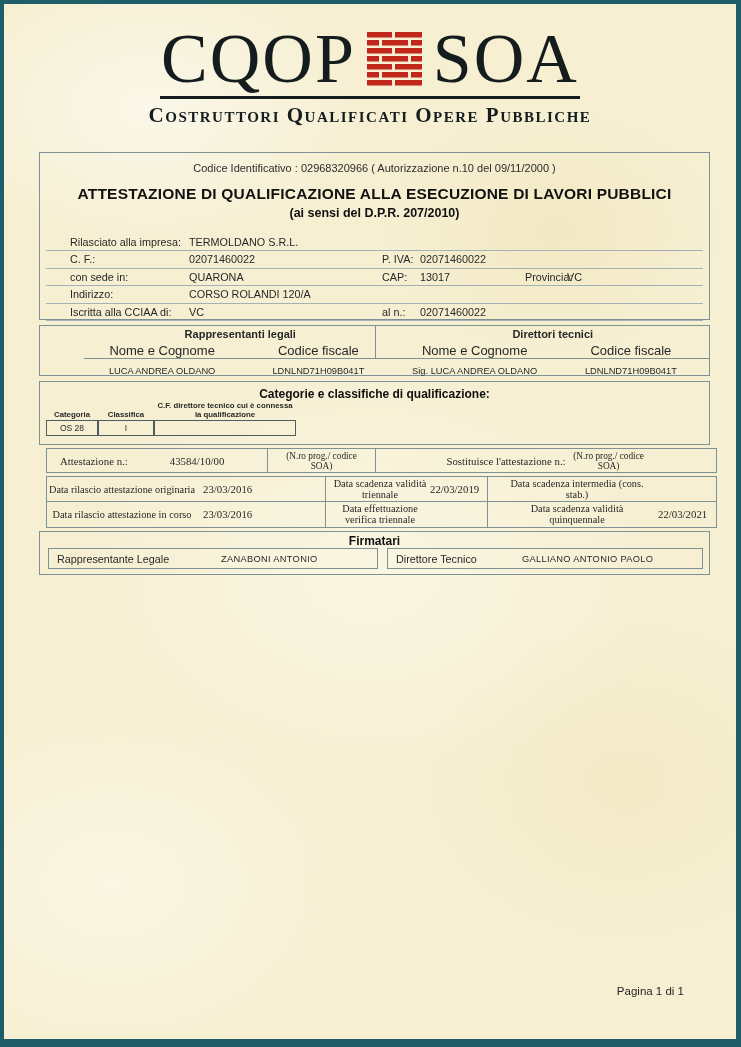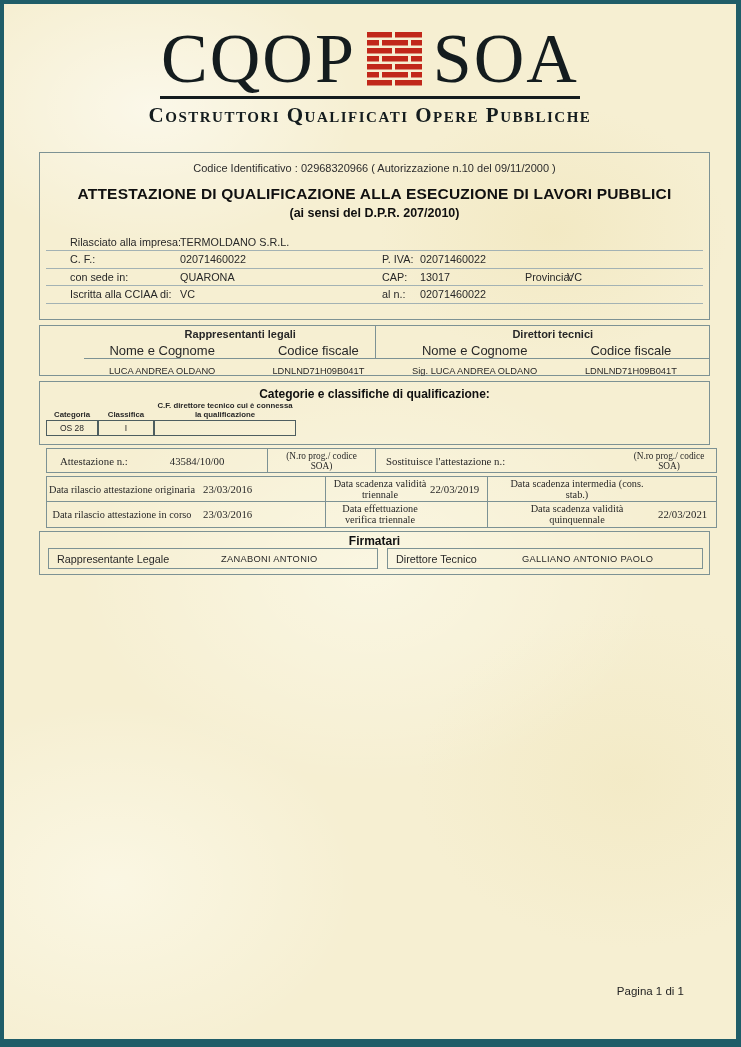--- a/index.html
+++ b/index.html
@@ -31,21 +31,21 @@
   .box{position:absolute;left:35px;width:671px;box-sizing:border-box;border:1px solid #7d9294;background:transparent;}
   .centered{text-align:center;}
   
   .box1{top:148px;height:168px;}
   .codice{margin-top:9px;font-size:11px;color:#2c2c2c;}
   .doc-title{margin-top:11px;font-size:15.5px;font-weight:bold;color:#101010;letter-spacing:.2px;}
   .doc-subtitle{margin-top:3px;font-size:12.5px;font-weight:bold;color:#101010;}
   .company{position:absolute;left:6px;right:6px;top:81px;}
   .crow{position:relative;height:16.4px;border-bottom:1px solid #a3b2b4;font-size:10.8px;}
   .crow span{position:absolute;top:2px;white-space:nowrap;}
-  .lb1{left:24px;} .vl1{left:134px;}
+  .lb1{left:24px;} .vl1{left:143px;}
   .lb2{left:336px;} .vl2{left:374px;}
   .lb3{left:479px;} .vl3{left:521px;}
   
   .box2{top:321px;height:51px;padding-left:44px;}
   .r-head{display:flex;height:16px;align-items:center;}
   .r-head div{flex:1;text-align:center;font-size:11px;font-weight:bold;}
   .r-sub{display:flex;height:16px;align-items:center;border-bottom:1px solid #7d9294;}
   .r-sub div{flex:1;text-align:center;font-size:13px;}
   .r-val{display:flex;height:17px;align-items:flex-end;}
   .r-val div{flex:1;text-align:center;font-size:9.3px;}
@@ -65,21 +65,21 @@
   .att1{top:444px;height:25px;}
   .att2{top:472px;height:26px;}
   .att3{top:497px;height:27px;border-top:none;}
   .att-c{box-sizing:border-box;display:flex;align-items:center;}
   .bL{border-left:1px solid #7d9294;}
   .att-label{font-size:10.3px;text-align:center;line-height:11px;}
   .att-value{font-size:10.8px;white-space:nowrap;}
   .nro{font-size:9.3px;text-align:center;line-height:10px;width:86px;}
   .a1c1{width:220px;padding-left:13px;gap:42px;}
   .a1c2{width:108px;justify-content:center;}
-  .a1c3{flex:1;padding-left:10px;justify-content:space-between;padding-right:4px;}
+  .a1c3{flex:1;padding-left:10px;justify-content:center;padding-right:4px;}
   .a23c1{width:278px;}
   .a23c2{width:162px;}
   .a23c3{flex:1;}
   .lblk{width:150px;} .lblk2{width:100px;margin-left:4px;} .lblk3{width:150px;margin-left:14px;}
   .val-gap{margin-left:6px;text-align:right;}
   
   .box5{top:527px;height:44px;}
   .firm-title{margin-top:2px;font-size:12px;font-weight:bold;color:#101010;}
   .firm-box{position:absolute;top:16px;height:21px;box-sizing:border-box;border:1px solid #7d9294;}
   .fb1{left:8px;width:330px;}
@@ -145,20 +145,24 @@
       </div>
       <div class="crow">
         <span class="lb1">con sede in:</span>
         <span class="vl1">QUARONA</span>
         <span class="lb2">CAP:</span>
         <span class="vl2">13017</span>
         <span class="lb3">Provincia:</span>
         <span class="vl3">VC</span>
       </div>
       <div class="crow">
+        <span class="lb1">Indirizzo:</span>
+        <span class="vl1">CORSO ROLANDI 120/A</span>
+      </div>
+      <div class="crow">
         <span class="lb1">Iscritta alla CCIAA di:</span>
         <span class="vl1">VC</span>
         <span class="lb2">al n.:</span>
         <span class="vl2">02071460022</span>
       </div>
     </div>
   </div>
 
   <div class="box box2">
     <div class="r-divider"></div>

